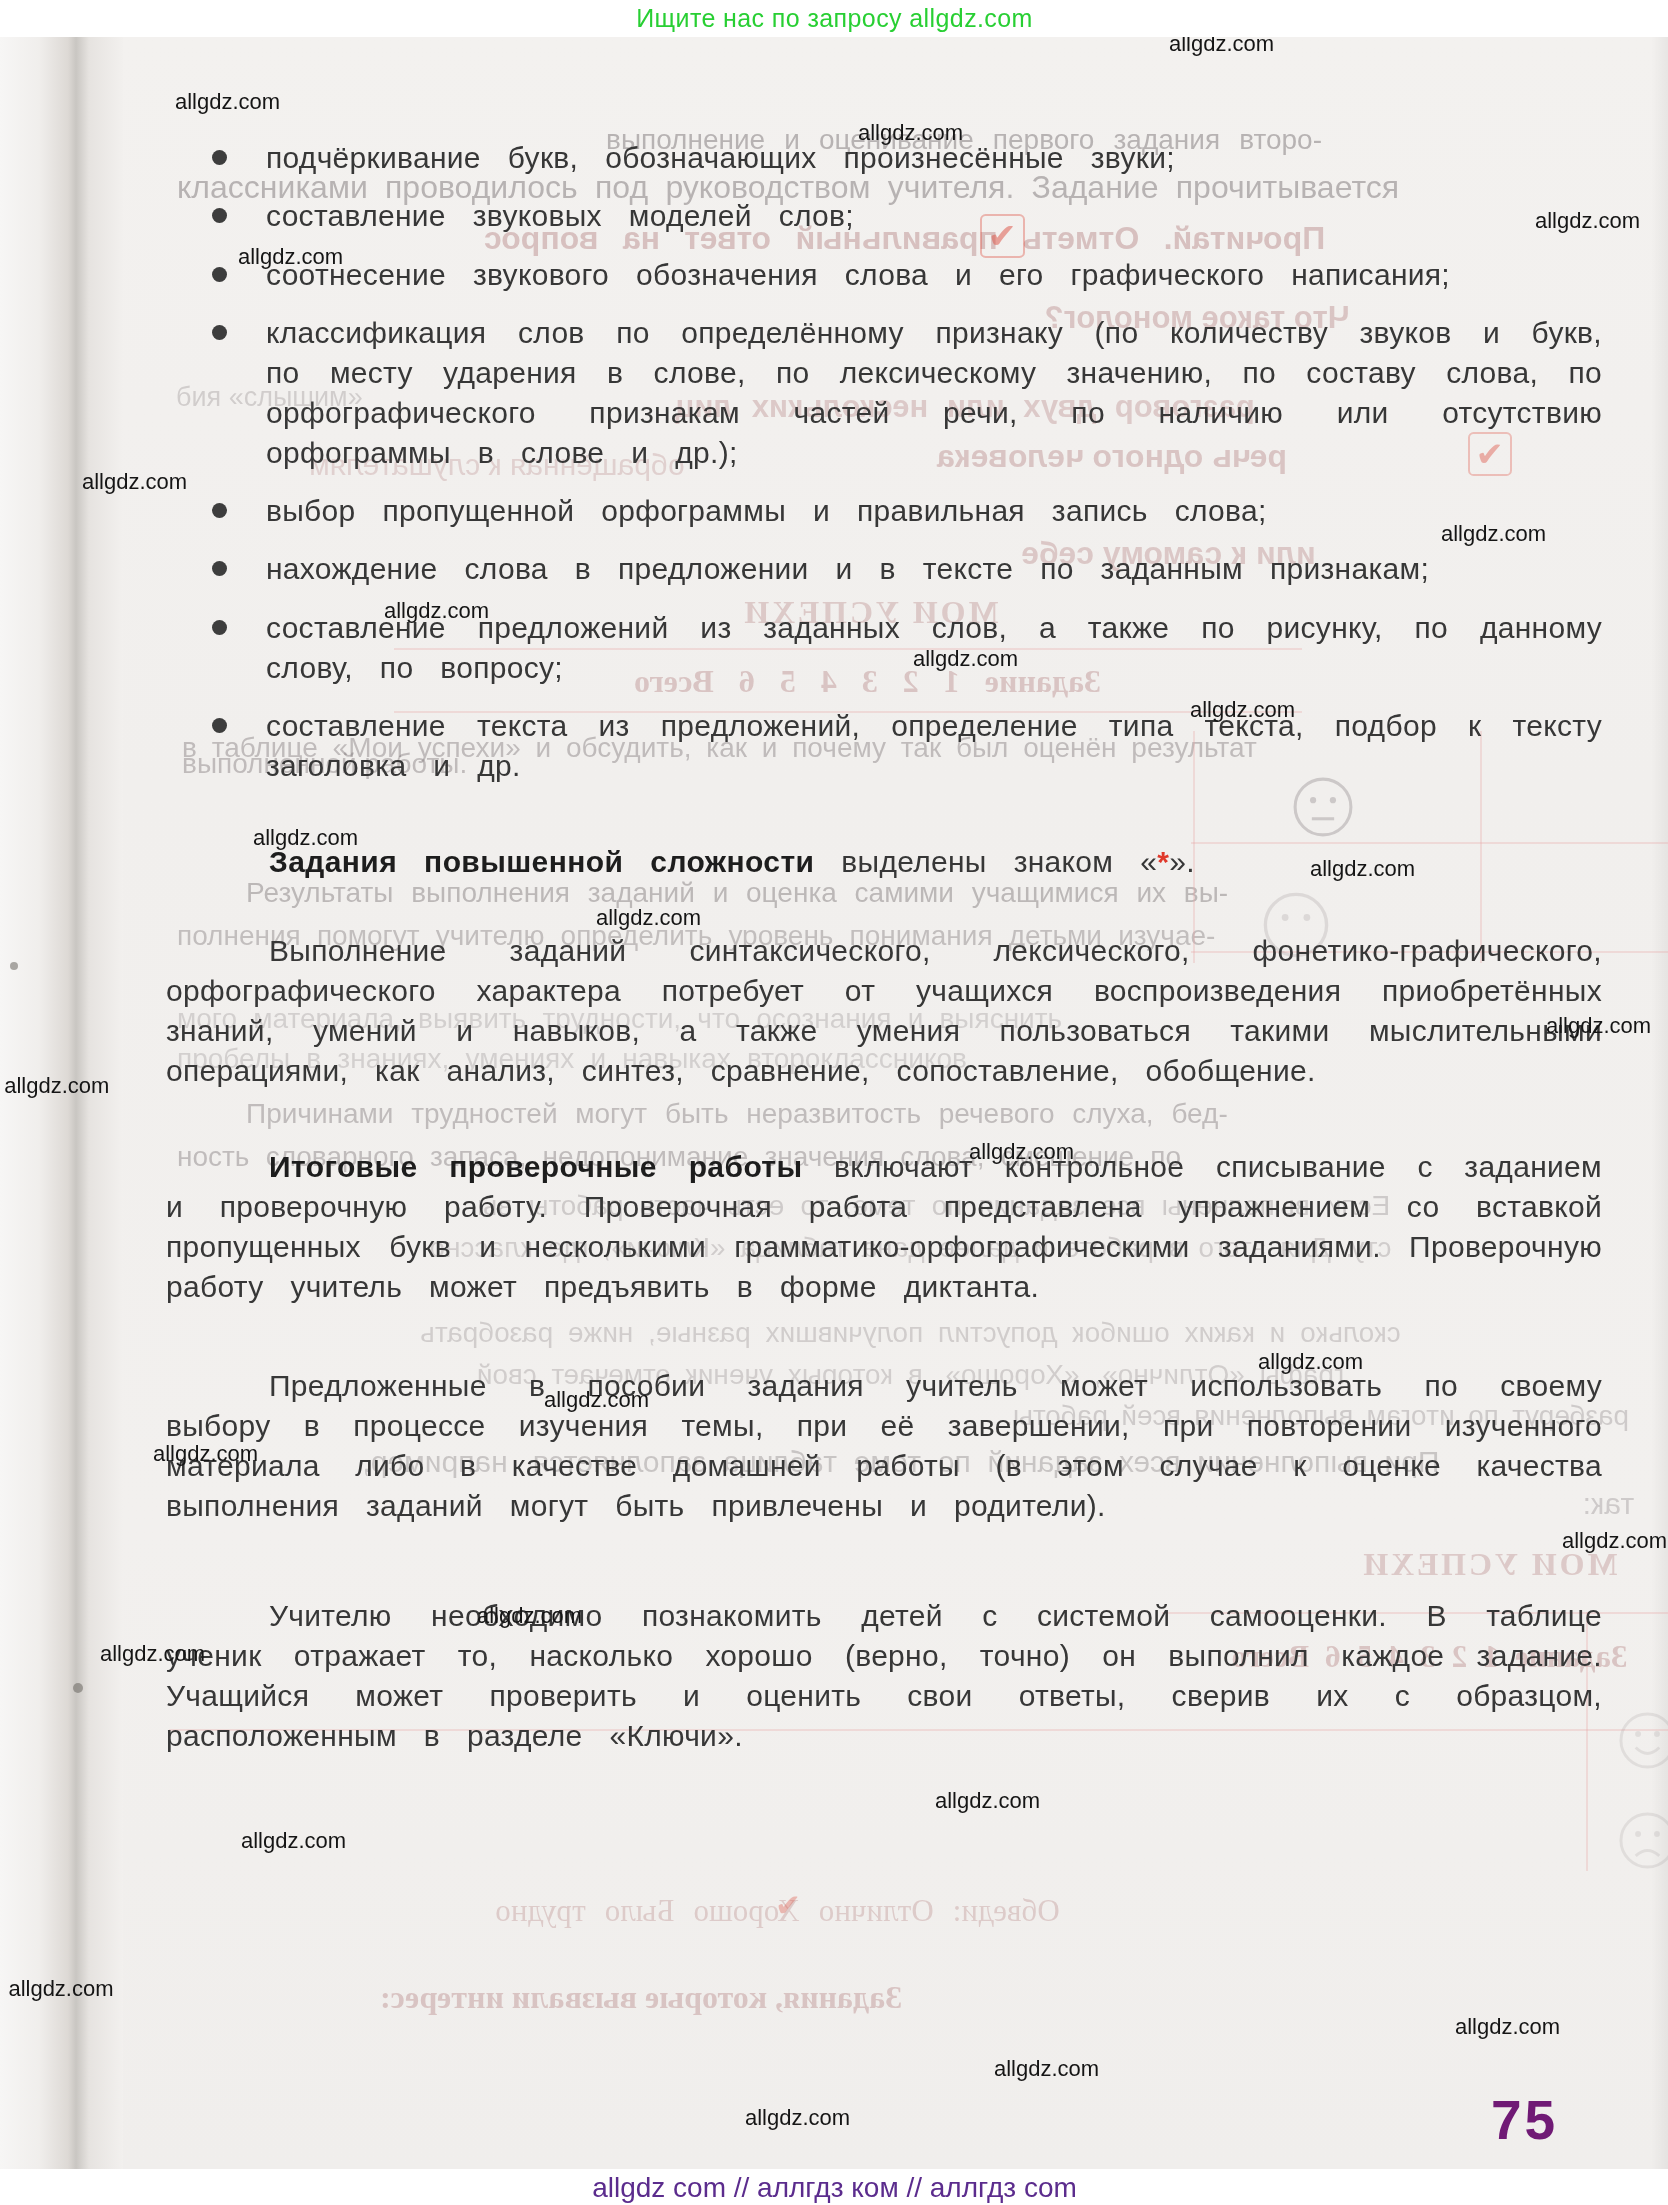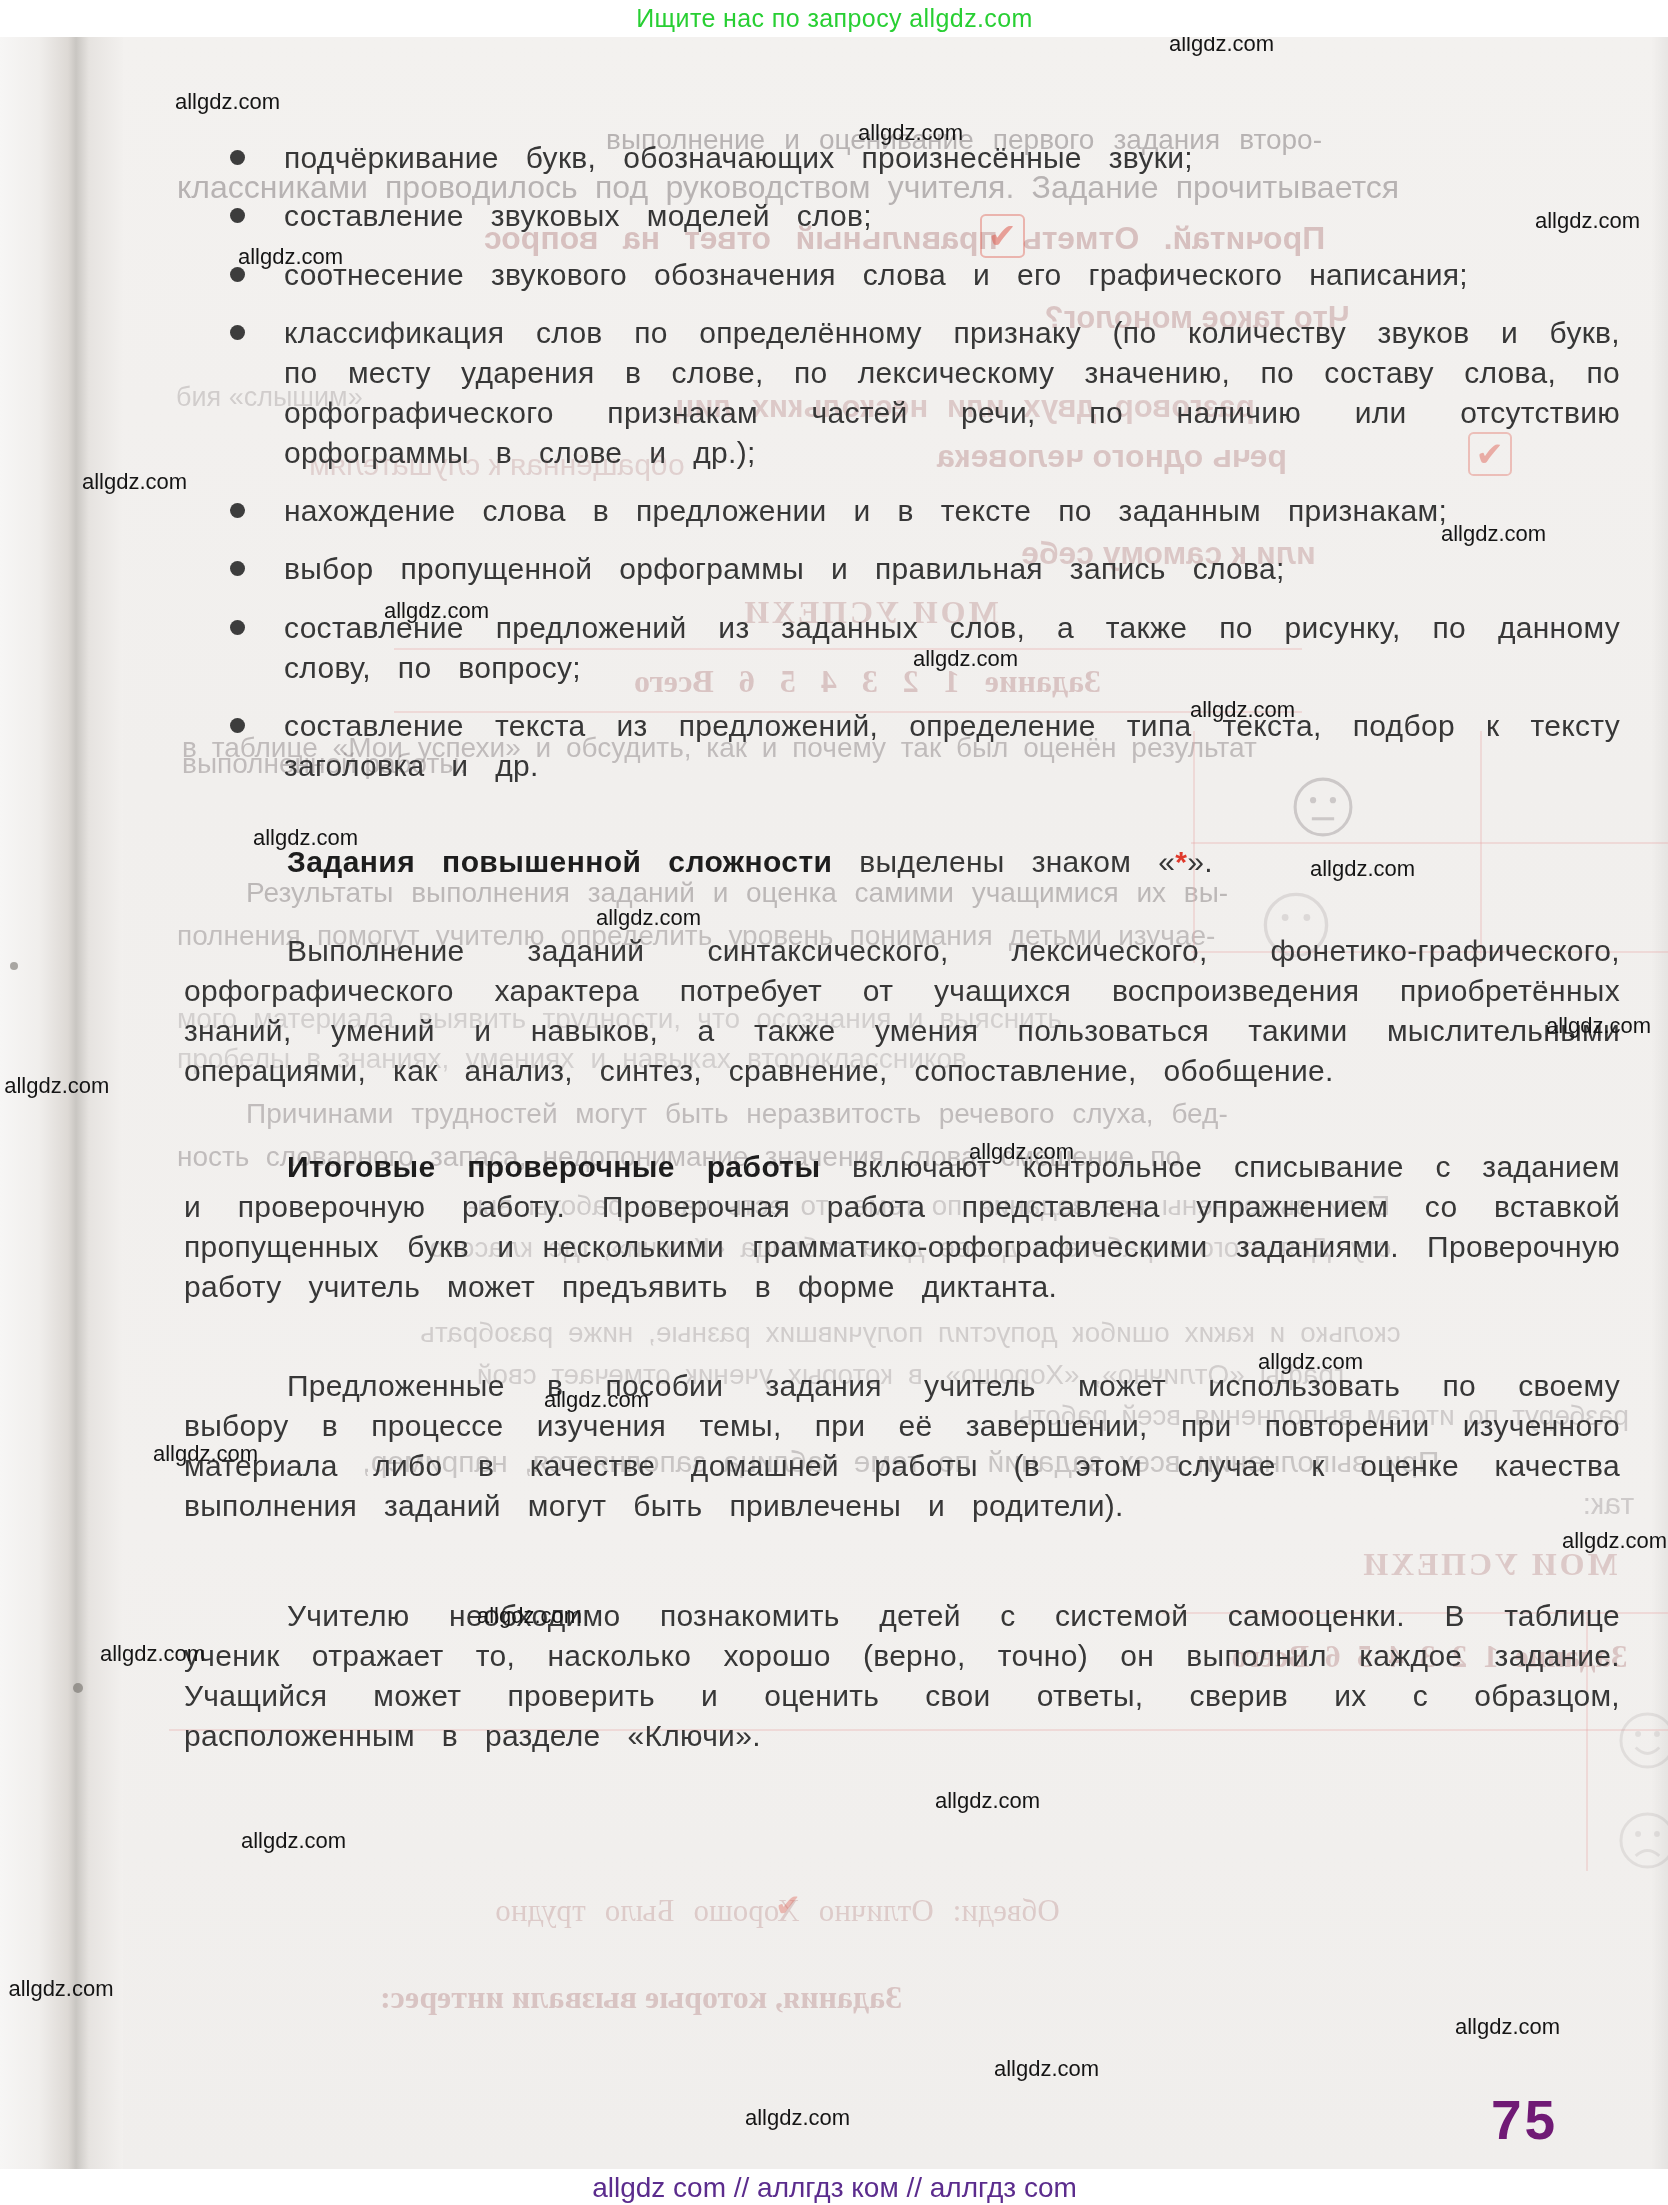--- a/index.html
+++ b/index.html
@@ -27,21 +27,21 @@
   .strip.top{top:0;}
   .strip.bottom{top:2169px;text-align:center;}
   .banner-text{
     display:inline-block;font-size:25px;line-height:37px;color:#28cf33;letter-spacing:0.4px;
   }
   .footer-text{
     display:inline-block;font-size:28px;line-height:38px;color:#5b2c8d;letter-spacing:0px;
   }
   
   .content{
-    position:absolute;left:184px;top:138px;width:1436px;z-index:3;
+    position:absolute;left:166px;top:138px;width:1436px;z-index:3;
     color:#373737;font-size:30px;line-height:40px;text-align:justify;
     letter-spacing:0.3px;word-spacing:18.3px;
   }
   .content b{color:#1d1d1d;letter-spacing:0.4px;margin-top:44px;}
   ul.bullets{list-style:none;margin:0;padding:0 0 0 100px;}
   ul.bullets li{position:relative;margin:0 0 18.3px 0;}
   ul.bullets li::before{
     content:"";position:absolute;left:-54px;top:12px;width:15px;height:15px;
     border-radius:50%;background:#3d3d3d;
   }
@@ -160,22 +160,22 @@
 <div class="strip top">
   <span class="banner-text">Ищите нас по запросу allgdz.com</span>
 </div>
 
 <div class="content">
   <ul class="bullets">
     <li>подчёркивание букв, обозначающих произнесённые звуки;</li>
     <li>составление звуковых моделей слов;</li>
     <li>соотнесение звукового обозначения слова и его графического написания;</li>
     <li>классификация слов по определённому признаку (по количеству звуков и букв, по месту ударения в слове, по лексическому значению, по составу слова, по орфографического признакам частей речи, по наличию или отсутствию орфограммы в слове и др.);</li>
+    <li>выбор пропущенной орфограммы и правильная запись слова;</li>
     <li>нахождение слова в предложении и в тексте по заданным признакам;</li>
-    <li>выбор пропущенной орфограммы и правильная запись слова;</li>
     <li>составление предложений из заданных слов, а также по рисунку, по данному слову, по вопросу;</li>
     <li>составление текста из предложений, определение типа текста, подбор к тексту заголовка и др.</li>
   </ul>
 
   <p class="para m1"><b>Задания повышенной сложности</b><span> выделены знаком «</span><span class="star">*</span><span>».</span></p>
 
   <p class="para m2"><b></b><span>Выполнение заданий синтаксического, лексического, фонетико-графического, орфографического характера потребует от учащихся воспроизведения приобретённых знаний, умений и навыков, а также умения пользоваться такими мыслительными операциями, как анализ, синтез, сравнение, сопоставление, обобщение.</span></p>
   <p class="para m3"><b>Итоговые проверочные работы</b><span> включают контрольное списывание с заданием и проверочную работу. Проверочная работа представлена упражнением со вставкой пропущенных букв и несколькими грамматико-орфографическими заданиями. Проверочную работу учитель может предъявить в форме диктанта.</span></p>
   <p class="para m4"><b></b><span>Предложенные в пособии задания учитель может использовать по своему выбору в процессе изучения темы, при её завершении, при повторении изученного материала либо в качестве домашней работы (в этом случае к оценке качества выполнения заданий могут быть привлечены и родители).</span></p>
   <p class="para m6"><b></b><span>Учителю необходимо познакомить детей с системой самооценки. В таблице ученик отражает то, насколько хорошо (верно, точно) он выполнил каждое задание. Учащийся может проверить и оценить свои ответы, сверив их с образцом, расположенным в разделе «Ключи».</span></p>

